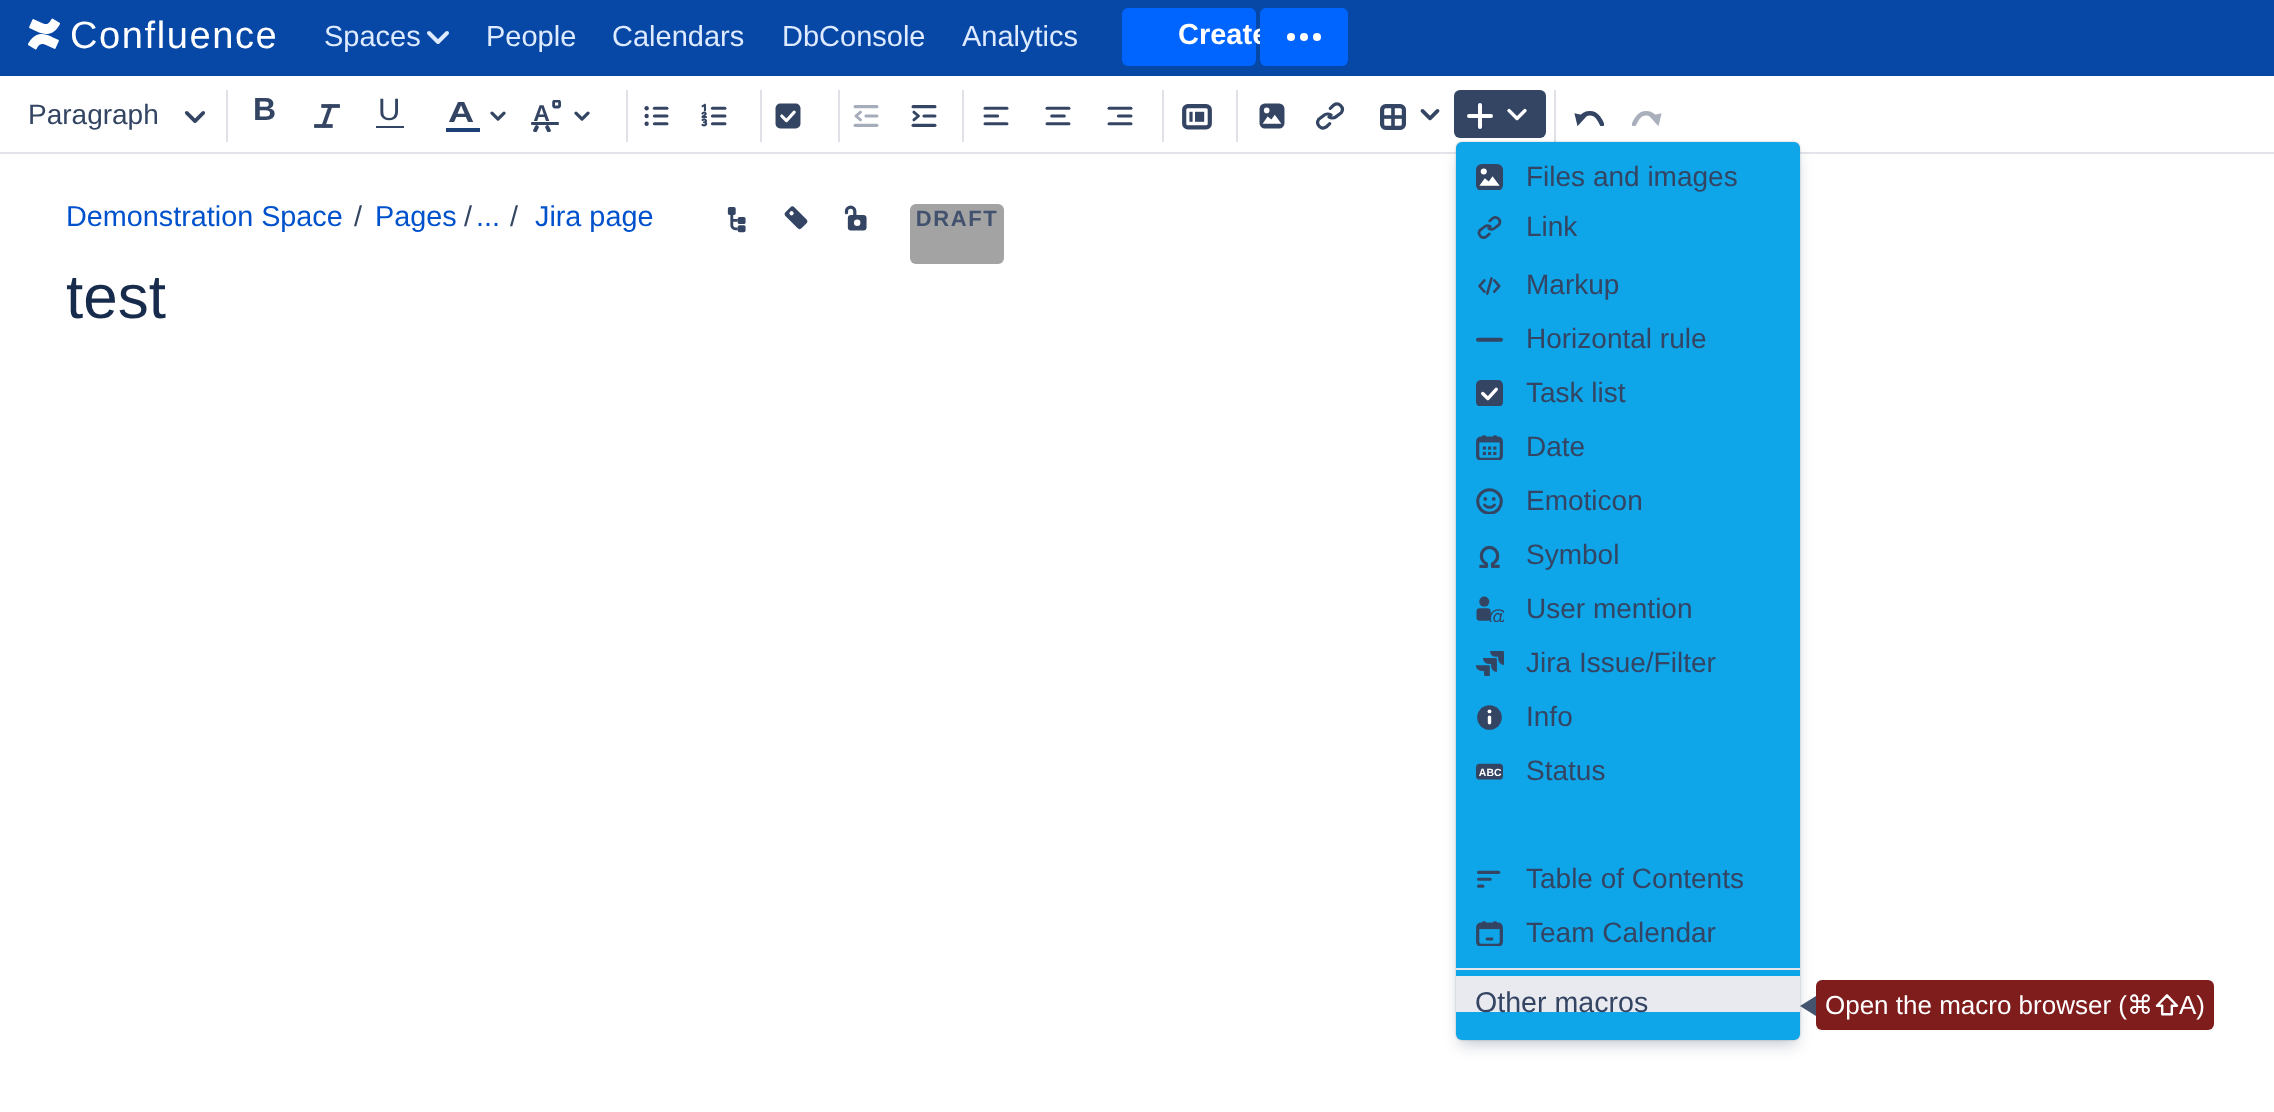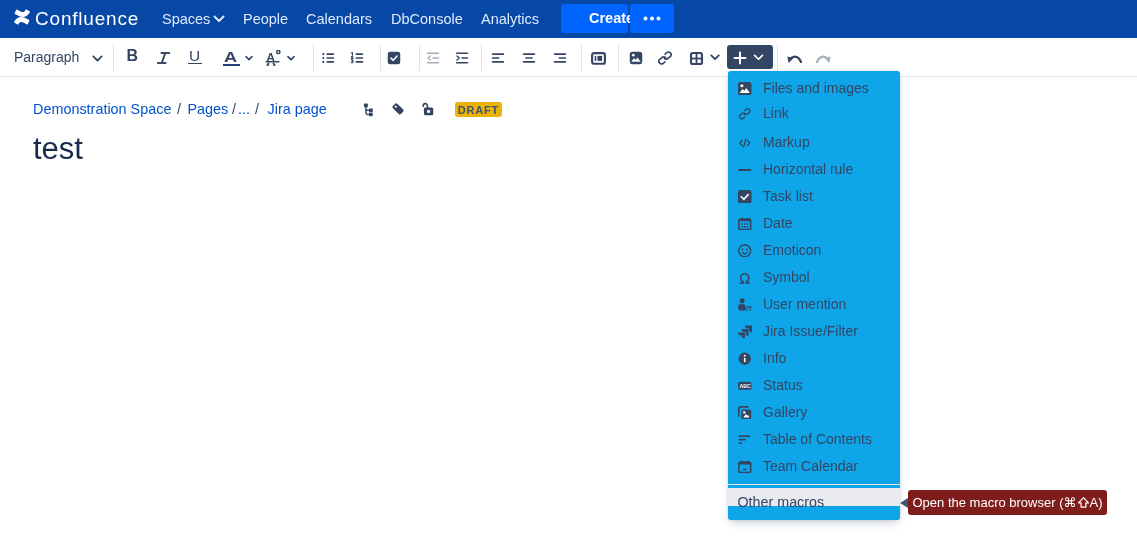--- a/index.html
+++ b/index.html
@@ -10,21 +10,21 @@
 .nav-item { position:absolute; top:0; height:38px; line-height:38px; color:#DEEBFF; font-size:14.5px; font-weight:500; }
 #logo-txt { position:absolute; left:35px; top:0; height:38px; line-height:37px; color:#FFFFFF; font-size:19px; font-weight:400; letter-spacing:0.8px; }
 .hbtn { position:absolute; top:4px; height:29px; background:#0065FF; border-radius:3px; color:#fff; text-align:center; }
 
 #tbar { position:absolute; left:0; top:38px; width:1137px; height:39px; background:#fff; border-bottom:1px solid #E2E4EA; }
 .sep { position:absolute; top:6.5px; width:1px; height:26px; background:#DFE1E6; }
 .ticon { position:absolute; top:45px; }
 
 #crumbs { position:absolute; left:33px; top:101px; font-size:14.4px; color:#344563; height:16px; white-space:nowrap; }
 #crumbs a { color:#0052CC; text-decoration:none; }
-#draft { position:absolute; left:455px; top:102px; width:47px; height:15px; background:#eab308; border-radius:3px; color:#42526E; font-size:11px; font-weight:bold; text-align:center; line-height:16px; letter-spacing:0.8px; }
+#draft { position:absolute; left:455px; top:102px; width:47px; height:30px; background:#a3a3a3; border-radius:3px; color:#42526E; font-size:11px; font-weight:bold; text-align:center; line-height:16px; letter-spacing:0.8px; }
 #title { position:absolute; left:33px; top:131px; font-size:31px; color:#172B4D; font-weight:400; }
 
 #menu { position:absolute; left:728px; top:71px; width:172px; height:449px; background:#0ea5e9; border-radius:3px;
   box-shadow:0 4px 8px -2px rgba(9,30,66,0.25), 0 0 1px rgba(9,30,66,0.31); }
 .mi { position:absolute; left:0; width:172px; height:27px; }
 .mi svg { position:absolute; left:10px; top:6.5px; width:13.5px; height:13.5px; }
 .mi span { position:absolute; left:35px; top:0; line-height:27px; font-size:14px; color:#344563; }
 #msep { position:absolute; left:0; top:413px; width:172px; height:1px; background:#E4E6EB; }
 #mother { position:absolute; left:0; top:417px; width:172px; height:18px; background:#E8EAF0; }
 #mother span { position:absolute; left:9.5px; top:0; line-height:29px; font-size:14.3px; color:#344563; }
@@ -357,29 +357,20 @@
       </svg>
     <span>Info</span>
   </div>
   <div class="mi" style="top:301px">
     <svg width="16" height="16" viewBox="0 0 16 16">
         <rect x="0" y="3.4" width="16" height="9.4" rx="2.2" fill="#344563"></rect>
         <text x="1.7" y="10.9" font-size="6.2" font-weight="bold" fill="#fff" font-family="Liberation Sans">ABC</text>
       </svg>
     <span>Status</span>
   </div>
-  <div class="mi" style="top:328px">
-    <svg width="16" height="16" viewBox="0 0 16 16">
-        <path d="M12.6 1 H3 a2 2 0 0 0 -2 2 V12.6" stroke="#344563" stroke-width="2" fill="none"></path>
-        <rect x="4" y="4" width="11.6" height="11.6" rx="2" fill="#344563"></rect>
-        <rect x="6.2" y="6.3" width="2.6" height="2.6" fill="#fff"></rect>
-        <path d="M6.3 13.6 L9.3 9.6 L11 11.4 L12 10.6 L13.6 13.6 Z" fill="#fff"></path>
-      </svg>
-    <span>Gallery</span>
-  </div>
   <div class="mi" style="top:355px">
     <svg width="16" height="16" viewBox="0 0 16 16">
         <rect x="0.6" y="2.8" width="13.8" height="1.9" rx="0.95" fill="#344563"></rect>
         <rect x="0.6" y="6.9" width="8.8" height="1.9" rx="0.95" fill="#344563"></rect>
         <rect x="0.6" y="11" width="4.4" height="1.9" rx="0.95" fill="#344563"></rect>
       </svg>
     <span>Table of Contents</span>
   </div>
   <div class="mi" style="top:382px">
     <svg width="16" height="16" viewBox="0 0 16 16">

